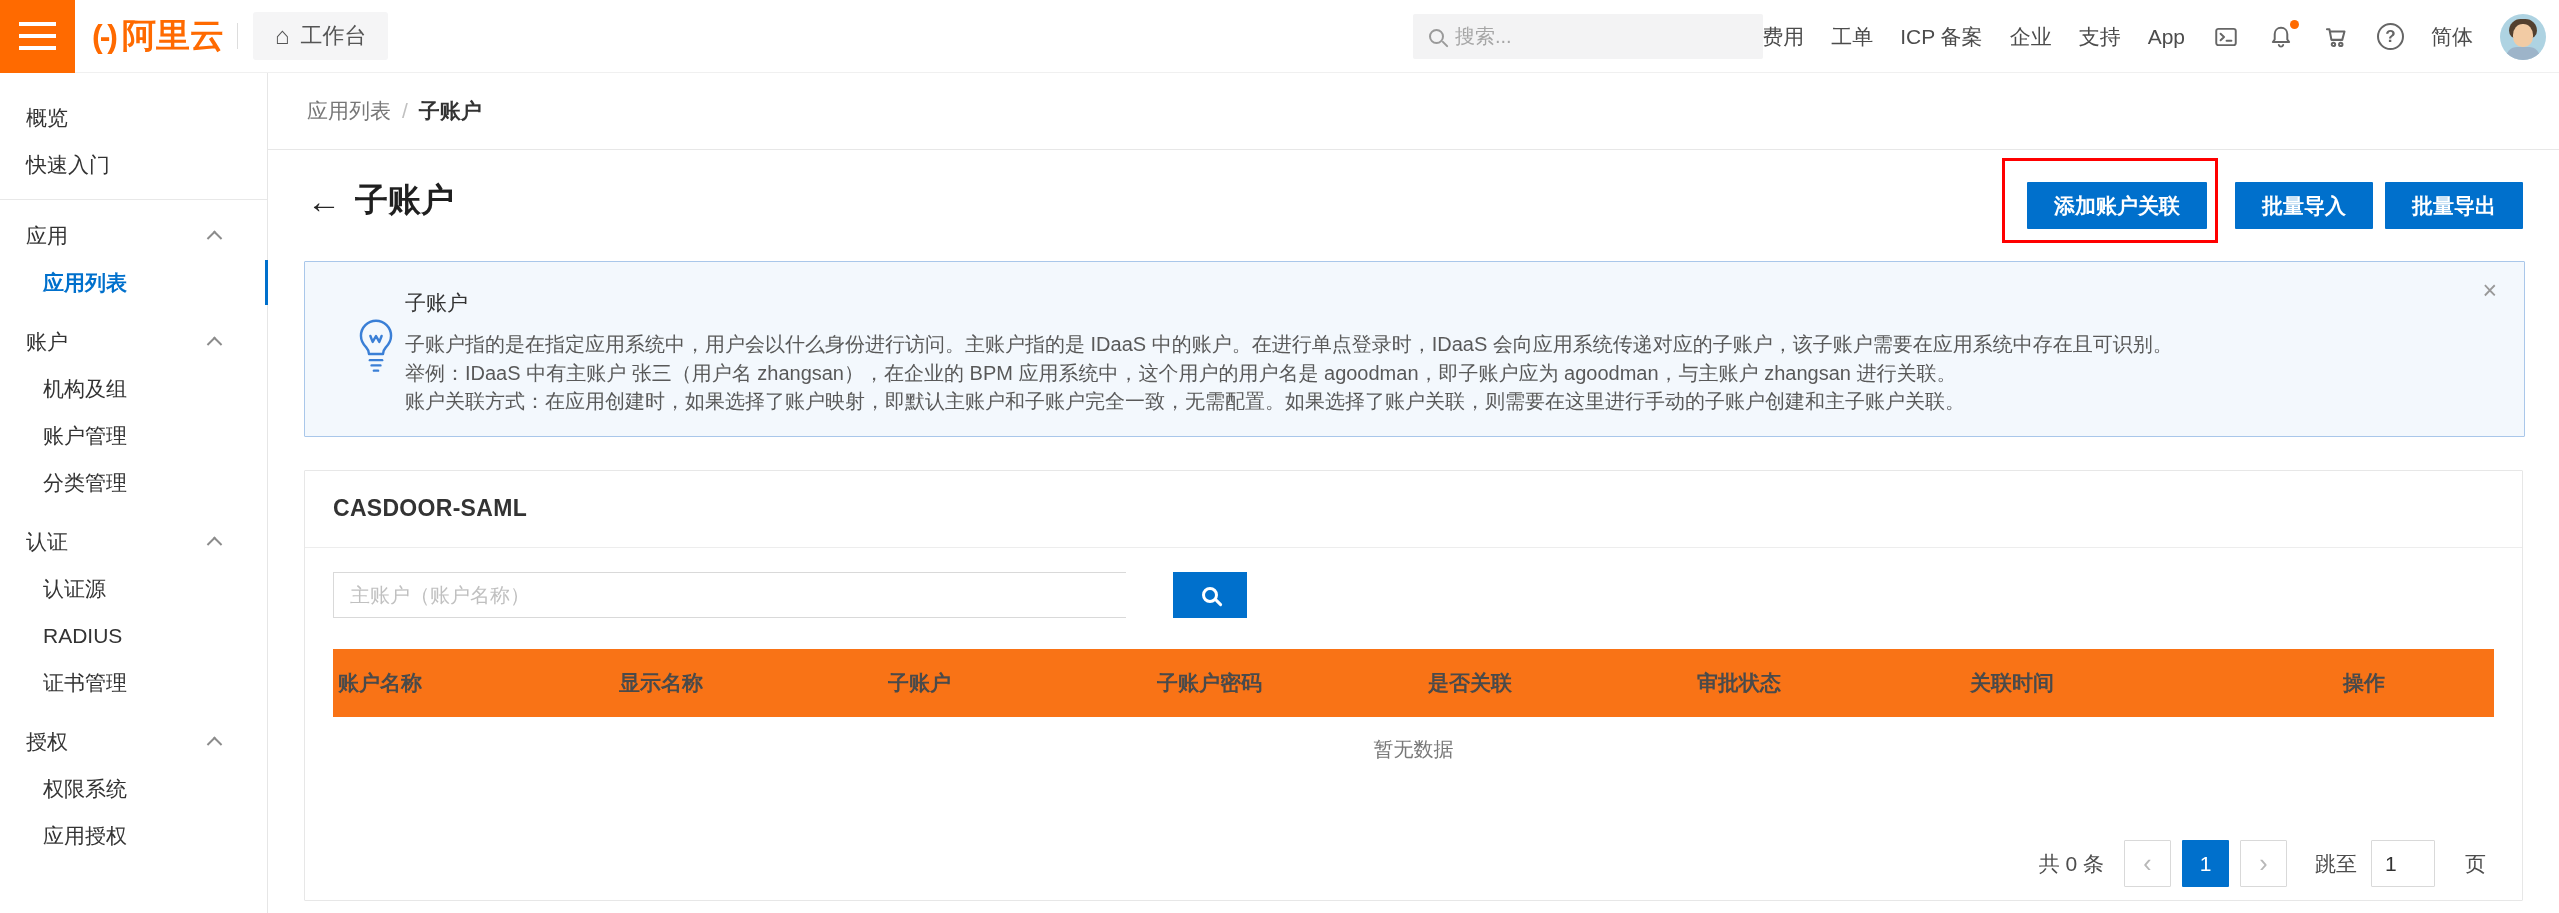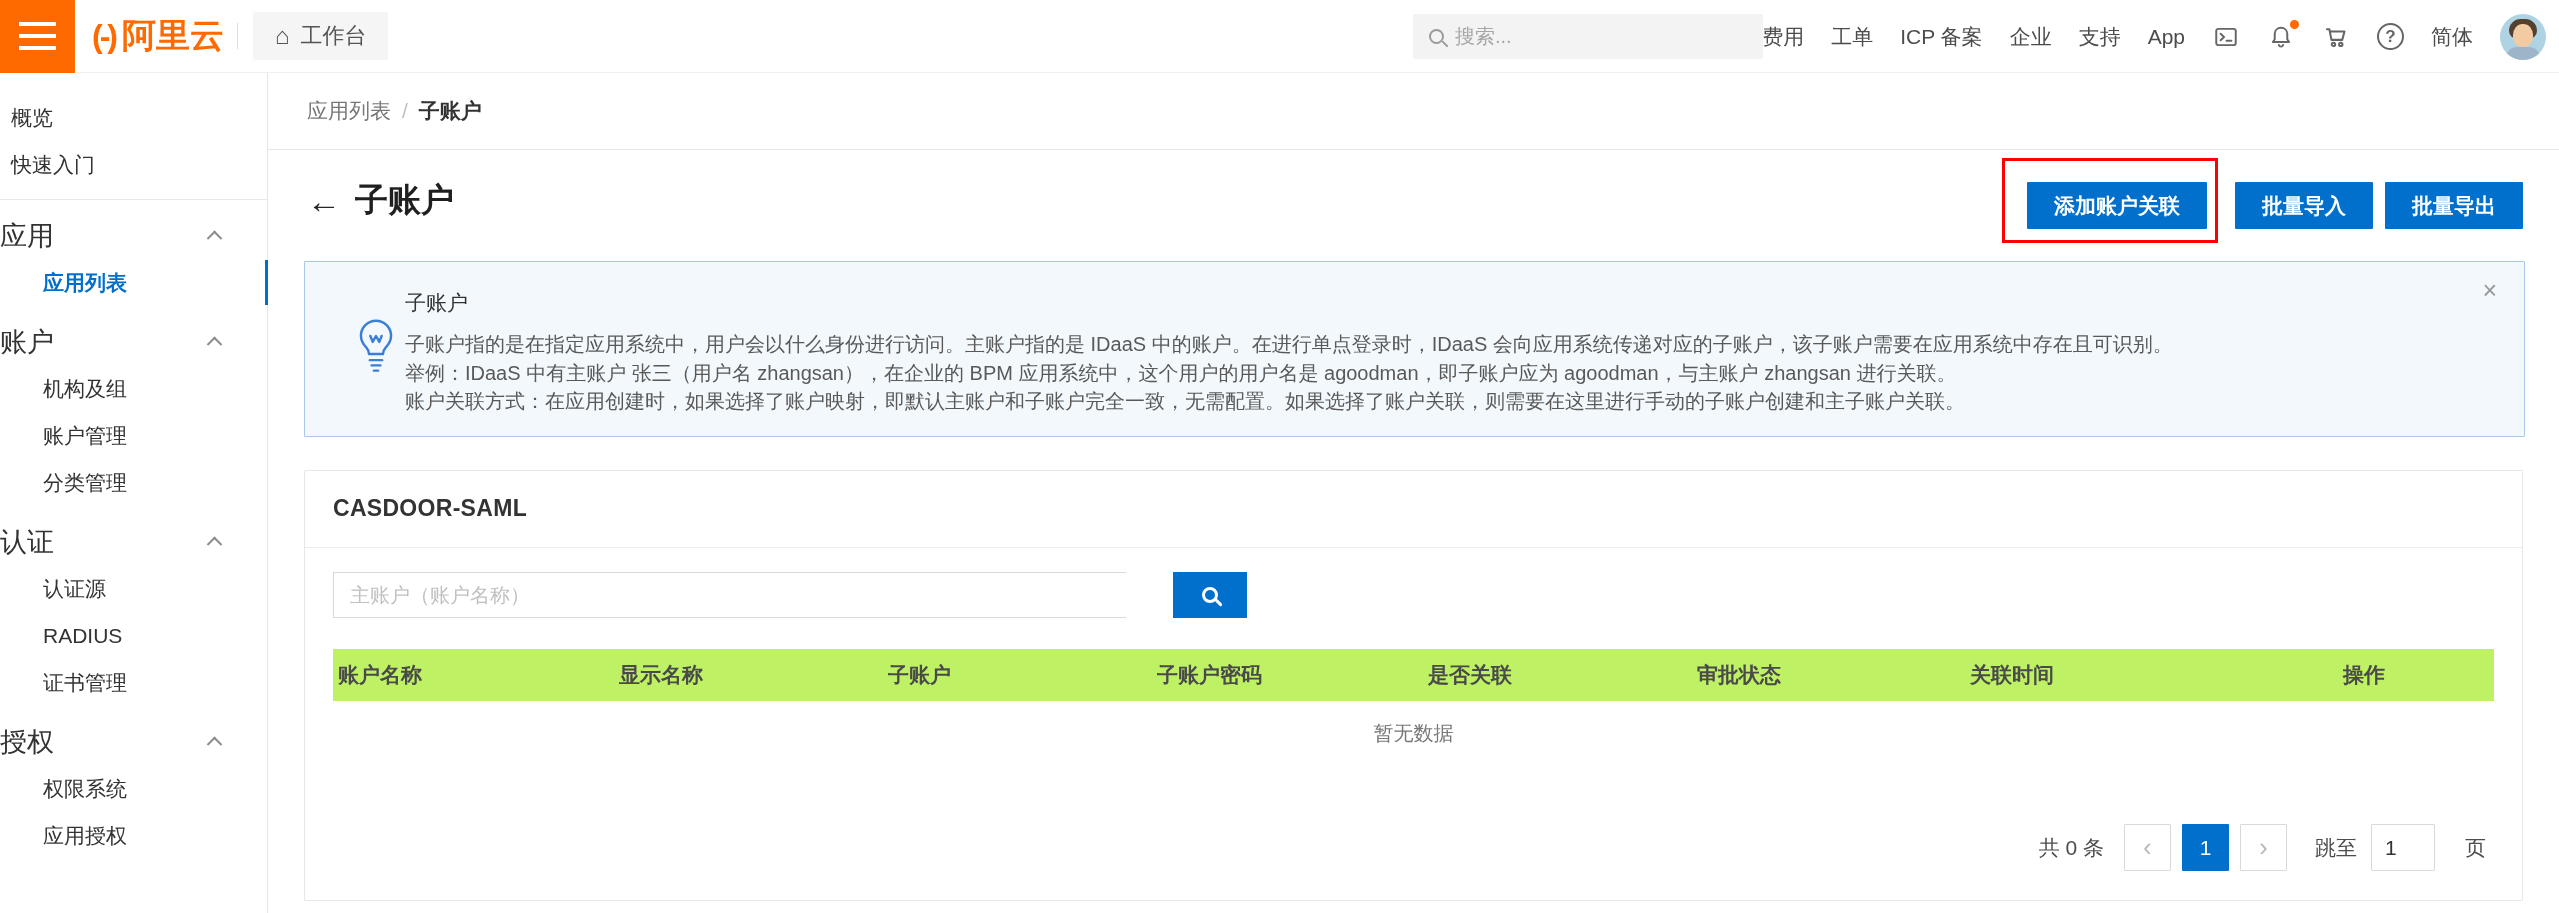--- a/index.html
+++ b/index.html
@@ -41,29 +41,29 @@
   .avatar .hair { position:absolute; left:9px; top:5px; width:28px; height:20px; background:#53402f;
     border-radius:14px 14px 10px 10px; }
   .avatar .face { position:absolute; left:13px; top:10px; width:20px; height:23px; background:#f2cba4;
     border-radius:48% 48% 46% 46%; }
   .avatar .body { position:absolute; left:6px; top:33px; width:34px; height:15px; background:#9db4c9;
     border-radius:11px 11px 0 0; }
 
   
   .layout { display:flex; height:840px; }
   aside.sidebar { width:268px; flex:0 0 268px; border-right:1px solid #e6e6e6; padding-top:21px; background:#fff; }
-  .side-item { height:47px; display:flex; align-items:center; padding-left:11px; font-size:21px;
+  .side-item { height:47px; display:flex; align-items:center; padding-left:26px; font-size:21px;
     color:#333; cursor:pointer; position:relative; }
   .side-sub { padding-left:43px; }
   .side-sub.selected { color:#0070cc; font-weight:700; }
   .side-sub.selected::after { content:""; position:absolute; right:-1px; top:1px; bottom:1px;
     width:3px; background:#0070cc; }
   .side-divider { height:1px; background:#e8e8e8; margin-top:11px; }
-  .side-group { height:47px; display:flex; align-items:center; padding-right:47px;
-    font-size:27px; color:#333; cursor:pointer; margin-top:12px; }
+  .side-group { height:47px; display:flex; align-items:center; padding-left:26px; padding-right:47px;
+    font-size:21px; color:#333; cursor:pointer; margin-top:12px; }
   .chev-up { width:11px; height:11px; border-left:2px solid #8c8c8c; border-top:2px solid #8c8c8c;
     transform:rotate(45deg) translate(2px,2px); margin-left:auto; }
 
   main.content { flex:1; background:#fff; }
 
   .crumbs { height:77px; border-bottom:1px solid #e7e7e7; display:flex; align-items:center;
     padding-left:39px; gap:11px; font-size:21px; }
   .crumb-parent { color:#777; cursor:pointer; }
   .crumb-sep { color:#c0c0c0; }
   .crumb-cur { color:#333; font-weight:700; }
@@ -91,21 +91,21 @@
   .card-hr { height:1px; background:#ededed; margin-top:25px; }
   .search-row { margin:24px 28px 0; display:flex;gap:47px; }
   .main-search { width:793px; height:46px; border:1px solid #d9d9d9; border-right:none; padding:0 16px;
     font-size:20px; color:#333; outline:none; font-family:inherit; }
   .main-search::placeholder { color:#c0c0c0; }
   .search-btn { width:74px; height:46px; background:#0070cc; border:none; display:flex;
     align-items:center; justify-content:center; cursor:pointer; }
   .mag-white { width:16px; height:16px; border:3px solid #fff; border-radius:50%; position:relative; }
   .mag-white::after { content:""; position:absolute; width:9px; height:3px; background:#fff;
     transform:rotate(45deg); right:-8px; bottom:-4px; border-radius:2px; }
-  .thead { margin:31px 28px 0; height:52px; background:#bef264; display:grid;
+  .thead { margin:31px 28px 0; height:68px; background:#f97316; display:grid;
     grid-template-columns:281px 269px 269px 271px 269px 273px 373px 1fr; align-items:center;
     font-size:21px; font-weight:700; color:#4a4a4a; }
   .thead span { padding-left:5px; white-space:nowrap; }
   .empty-row { height:64px; margin:0 28px; display:flex; align-items:center; justify-content:center;
     font-size:20px; color:#787878; }
   .pager { margin:59px 36px 0; height:47px; display:flex; justify-content:flex-end; align-items:center;
     font-size:21px; color:#4d4d4d; }
   .pg-total { margin-right:20px; }
   .pg-btn { width:47px; height:47px; border:1px solid #d9d9d9; background:#fff; color:#b8b8b8;
     font-size:25px; display:flex; align-items:center; justify-content:center; border-radius:1px;

